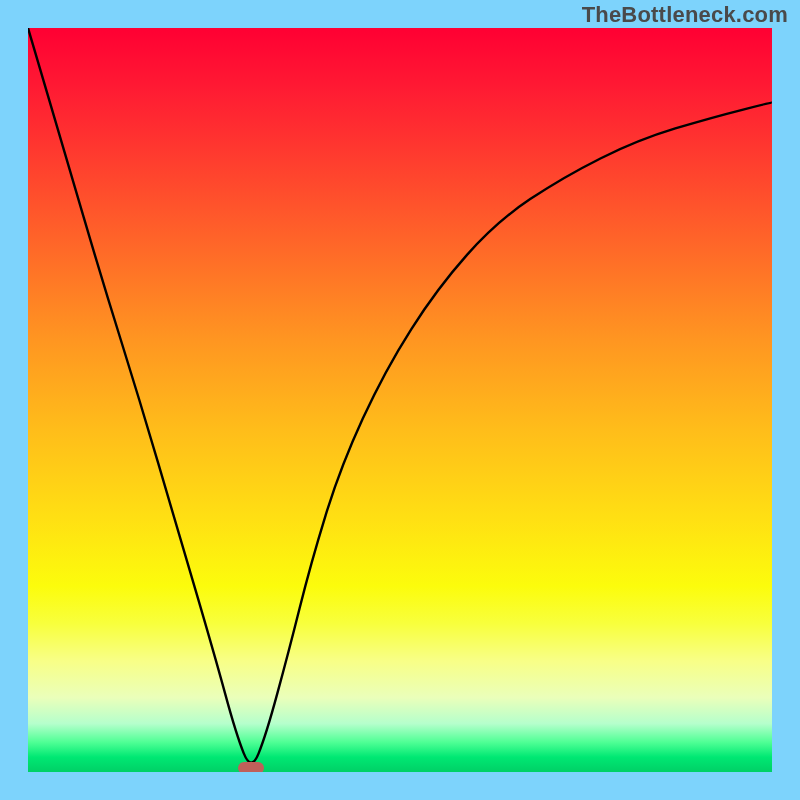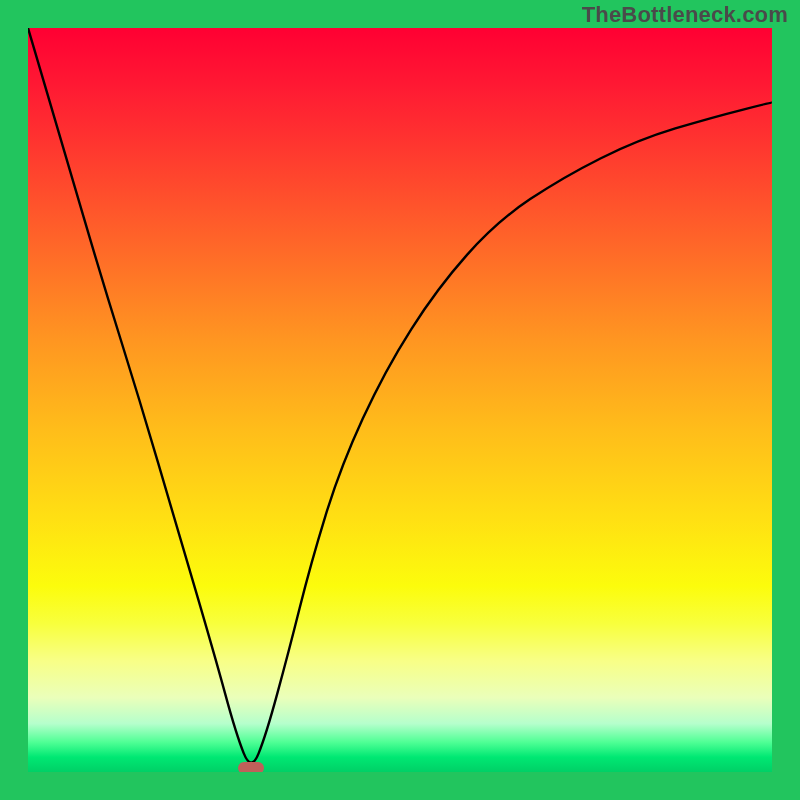--- a/index.html
+++ b/index.html
@@ -8,21 +8,21 @@
     width: 800px;
     height: 800px;
     overflow: hidden;
     background: #000;
     font-family: Arial, Helvetica, sans-serif;
   }
   .outer {
     position: relative;
     width: 800px;
     height: 800px;
-    background: #22c55e;
+    background: #7dd3fc;
   }
   .watermark {
     position: absolute;
     top: 2px;
     right: 12px;
     color: #4a4a4a;
     font-size: 22px;
     font-weight: bold;
     letter-spacing: 0.2px;
     z-index: 10;

